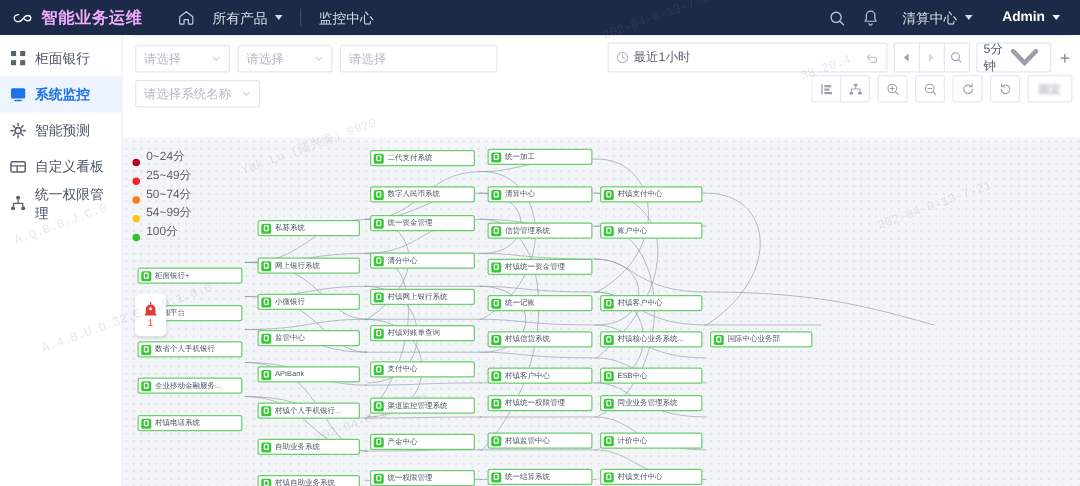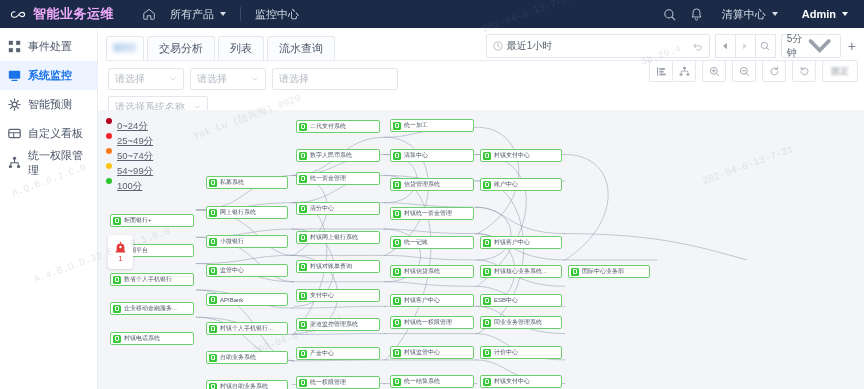--- a/index.html
+++ b/index.html
@@ -112,21 +112,21 @@
   .canvas{
     position:absolute;left:0;right:0;top:82px;bottom:0;
     background-color:#f3f5f8;
     background-image:radial-gradient(#dfe4ea 0.7px, transparent 0.7px);
     background-size:6px 6px;
     overflow:hidden;
   }
   .legend{
     position:absolute;left:8px;top:8px;font-size:9.5px;color:#5c6370;line-height:15px;z-index:5;
   }
-  .legend .lrow{display:flex;align-items:flex-start;gap:5px;text-decoration:underline;}
+  .legend .lrow{display:flex;align-items:flex-end;gap:5px;}
   .legend .dot{width:6px;height:6px;border-radius:50%;flex:none;}
 
   .alarm-chip{
     position:absolute;left:10px;top:125px;width:25px;height:34px;background:#fff;border-radius:4px;
     box-shadow:0 1px 3px rgba(0,0,0,.14);display:flex;flex-direction:column;align-items:center;
     justify-content:center;gap:1px;z-index:6;cursor:pointer;
   }
   .alarm-chip svg{width:13px;height:13px;}
   .alarm-chip .cnt{font-size:8px;color:#e53935;line-height:1;}
 
@@ -199,21 +199,21 @@
 
     <div class="sidebar">
 
       <div class="side-item">
         <svg class="sic" viewBox="0 0 16 16">
           <rect x="1" y="1" width="5" height="5" fill="#5a6270"></rect>
             <rect x="10" y="1" width="5" height="5" fill="#5a6270"></rect>
           <rect x="1" y="10" width="5" height="5" fill="#5a6270"></rect>
             <rect x="10" y="10" width="5" height="5" fill="#5a6270"></rect>
         </svg>
-        <span>事件处置</span>
+        <span>柜面银行</span>
       </div>
 
       <div class="side-item active">
         <svg class="sic" viewBox="0 0 16 16">
           <rect x="1" y="2" width="14" height="10" rx="1.5" fill="#1a73e8"></rect>
           <path d="M5 14h6" stroke="#1a73e8" stroke-width="1.6" stroke-linecap="round"></path>
         </svg>
         <span>系统监控</span>
       </div>
 
@@ -241,34 +241,20 @@
             <circle cx="13" cy="13" r="2" fill="#5a6270"></circle>
           <path d="M8 4.8v3.4M8 8.2H3.5V11M8 8.2h4.5V11" fill="none" stroke="#5a6270" stroke-width="1.3"></path>
         </svg>
         <span>统一权限管理</span>
       </div>
 
     </div>
 
     <div class="content">
 
-      <div class="tabs-row">
-        <div class="tab active blurred">
-          <span></span>
-        </div>
-        <div class="tab">
-          <span>交易分析</span>
-        </div>
-        <div class="tab">
-          <span>列表</span>
-        </div>
-        <div class="tab">
-          <span>流水查询</span>
-        </div>
-      </div>
       <div class="tabs-underline"></div>
 
       <div class="filters-row">
         <div class="sel">
           <span>请选择</span>
           <svg class="cv" viewBox="0 0 12 12">
               <path d="M2.5 4.2L6 7.8l3.5-3.6" fill="none" stroke="#9aa1ab" stroke-width="1.4" stroke-linecap="round"></path>
             </svg>
         </div>
         <div class="sel">

